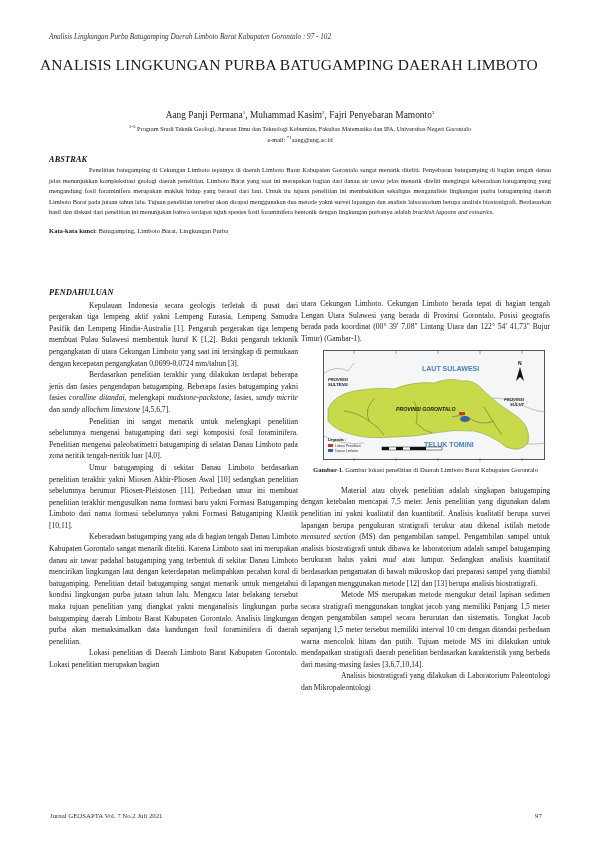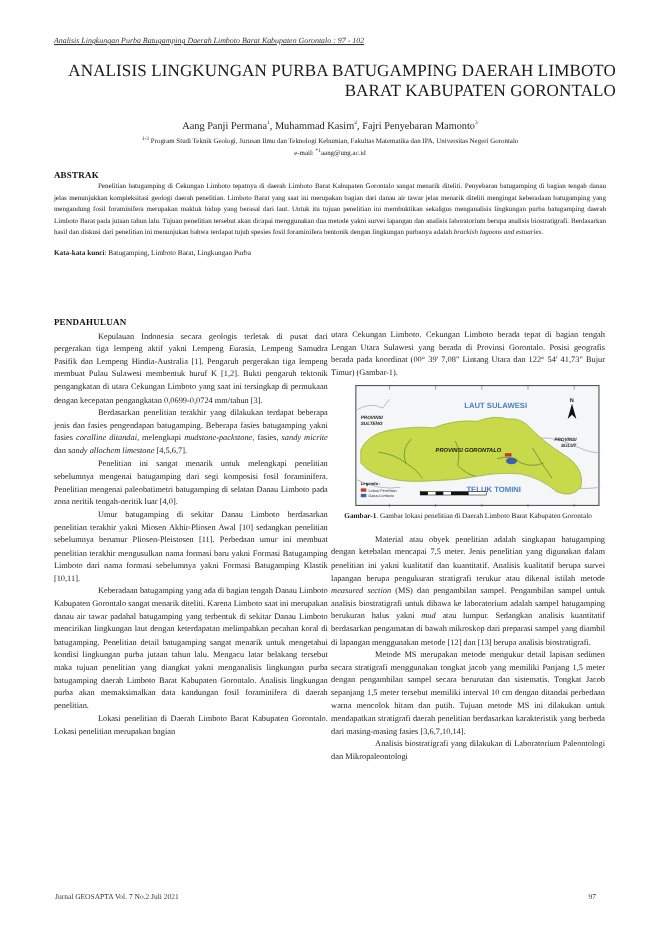--- a/index.html
+++ b/index.html
@@ -1,41 +1,41 @@
 <!DOCTYPE html>
 <html><head>
   <meta charset="utf-8">
   <style>
     * { margin: 0; padding: 0; box-sizing: border-box; }
     html, body { width: 600px; height: 848px; background: #ffffff; overflow: hidden; }
     body { font-family: "Liberation Serif", "DejaVu Serif", serif; color: #1a1a1a; position: relative; }
 
     .running-header {
       position: absolute; left: 49px; top: 33px;
-      font-size: 7.2px; font-style: italic; color: #333; text-decoration: underline;
+      font-size: 7.2px; font-style: italic; color: #333;
     }
     .title {
       position: absolute; left: 40px; width: 520px; top: 56px;
-      text-align: right; font-size: 15.5px; line-height: 18px; letter-spacing: 0.1px; color: #1b1b1b;
+      text-align: left; font-size: 15.5px; line-height: 18px; letter-spacing: 0.1px; color: #1b1b1b;
     }
     .authors {
       position: absolute; left: 40px; width: 520px; top: 110px;
       text-align: center; font-size: 9.4px; color: #222;
     }
     .authors sup, .affil sup { font-size: 5px; vertical-align: super; }
     .affil {
       position: absolute; left: 30px; width: 540px; top: 122px;
       text-align: center; font-size: 6.3px; line-height: 9px; color: #222;
     }
     .abstract {
       position: absolute; left: 49px; width: 502px; top: 155px;
       font-size: 6.4px; line-height: 10.4px; text-align: justify; color: #222;
     }
     .abstract h2, .col h2 {
-      font-size: 8.2px; font-weight: bold; letter-spacing: 0.2px; color: #111;
+      font-size: 8.2px; font-weight: bold; letter-spacing: 0.2px; color: #111; font-style: italic;
     }
     .abstract p { text-indent: 40px; }
     .keywords { margin-top: 9px; font-size: 6.6px; }
     .keywords b { font-weight: bold; }
 
     .col {
       position: absolute; top: 287px; width: 249px;
       font-size: 7.6px; line-height: 11.6px; text-align: justify; color: #222;
     }
     .col.left { left: 49px; }
@@ -63,21 +63,20 @@
     }
     .map-label { font-family: "Liberation Sans", sans-serif; font-weight: bold; }
   </style>
 </head>
 <body>
 
 <div class="running-header">Analisis Lingkungan Purba Batugamping Daerah Limboto Barat Kabupaten Gorontalo : 97 - 102</div>
 
 <div class="title">
   <div>ANALISIS LINGKUNGAN PURBA BATUGAMPING DAERAH LIMBOTO</div>
-  <div>BARAT KABUPATEN GORONTALO</div>
 </div>
 
 <div class="authors">
   <span>Aang Panji Permana</span><sup>1</sup>, <span>Muhammad Kasim</span><sup>2</sup>, <span>Fajri Penyebaran Mamonto</span><sup>3</sup>
 </div>
 
 <div class="affil">
   <div><sup>1-3</sup> <span>Program Studi Teknik Geologi, Jurusan Ilmu dan Teknologi Kebumian, Fakultas Matematika dan IPA, Universitas Negeri Gorontalo</span></div>
   <div><span>e-mail: </span><sup>*1</sup><span>aang@ung.ac.id</span></div>
 </div>

